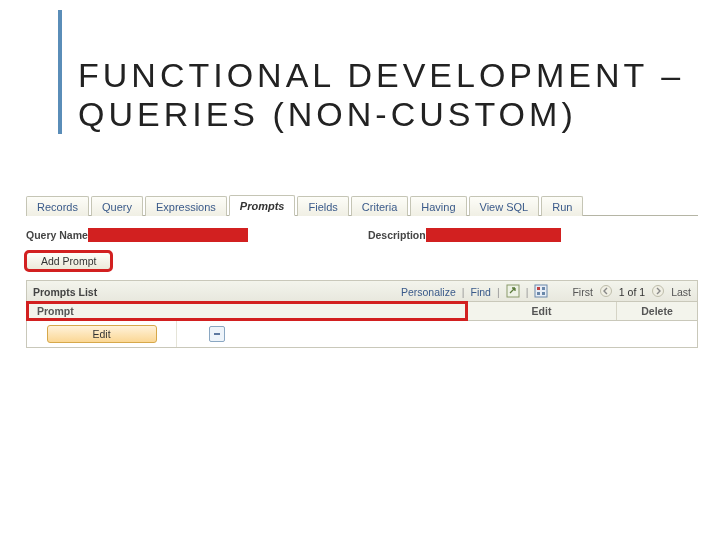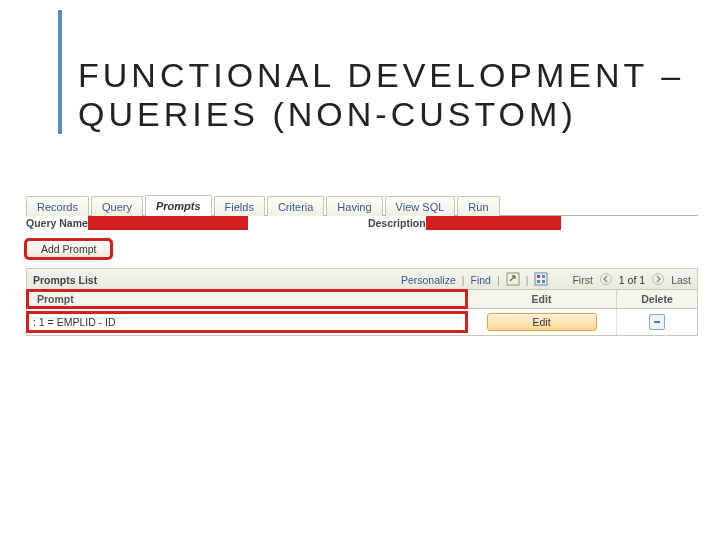--- a/index.html
+++ b/index.html
@@ -56,20 +56,21 @@
   .tab.selected {
     font-weight: bold;
     color: #333;
     background: #fff;
     border-bottom: 1px solid #fff;
     font-style: italic;
   }
   .row-name {
     display: flex;
     align-items: center;
+    margin-top: 12px;
   }
   .field-label {
     font-weight: bold;
     color: #444;
     font-size: 10.5px;
   }
   .redact {
     display: inline-block;
     height: 14px;
     background: #d22020;
@@ -191,20 +192,21 @@
 
 <div class="title-block">
   <div class="title">FUNCTIONAL DEVELOPMENT – QUERIES (NON-CUSTOM)</div>
 </div>
 
 <div class="app-area">
 
   <div class="tabs">
     <div class="tab">Records</div>
     <div class="tab">Query</div>
+    <div class="tab">Expressions</div>
     <div class="tab selected">Prompts</div>
     <div class="tab">Fields</div>
     <div class="tab">Criteria</div>
     <div class="tab">Having</div>
     <div class="tab">View SQL</div>
     <div class="tab">Run</div>
   </div>
 
   <div class="row-name">
     <span class="field-label">Query Name</span>
@@ -257,21 +259,20 @@
     <span class="first-last">Last</span>
   </div>
 
   <div class="columns">
     <div class="col prompt prompt-red-box">Prompt</div>
     <div class="col edit">Edit</div>
     <div class="col delete">Delete</div>
   </div>
 
   <div class="data-row">
-    <div class="cell prompt prompt-red-box">: 1 = EMPLID - ID</div>
     <div class="cell edit">
       <span class="edit-btn">Edit</span>
     </div>
     <div class="cell delete">
       <span class="minus-btn">
         <svg width="10" height="10" viewBox="0 0 10 10">
             <line x1="2" y1="5" x2="8" y2="5" stroke="#3a5a8a" stroke-width="1.6"></line>
           </svg>
       </span>
     </div>

